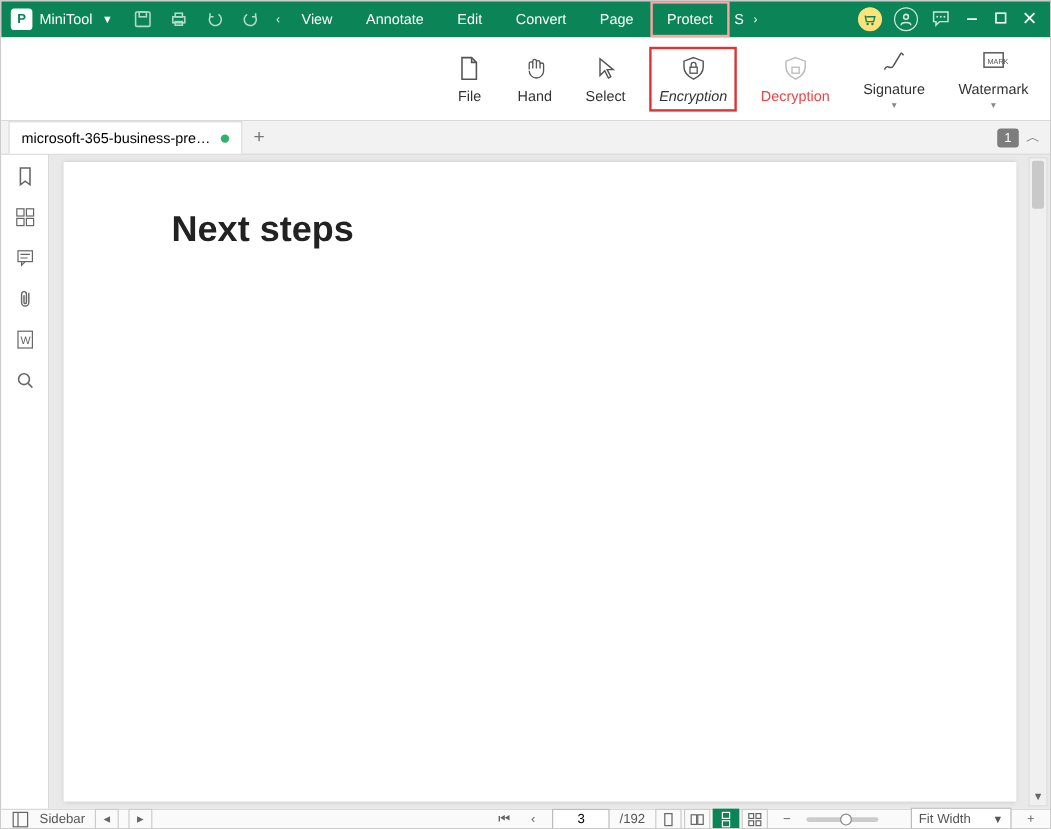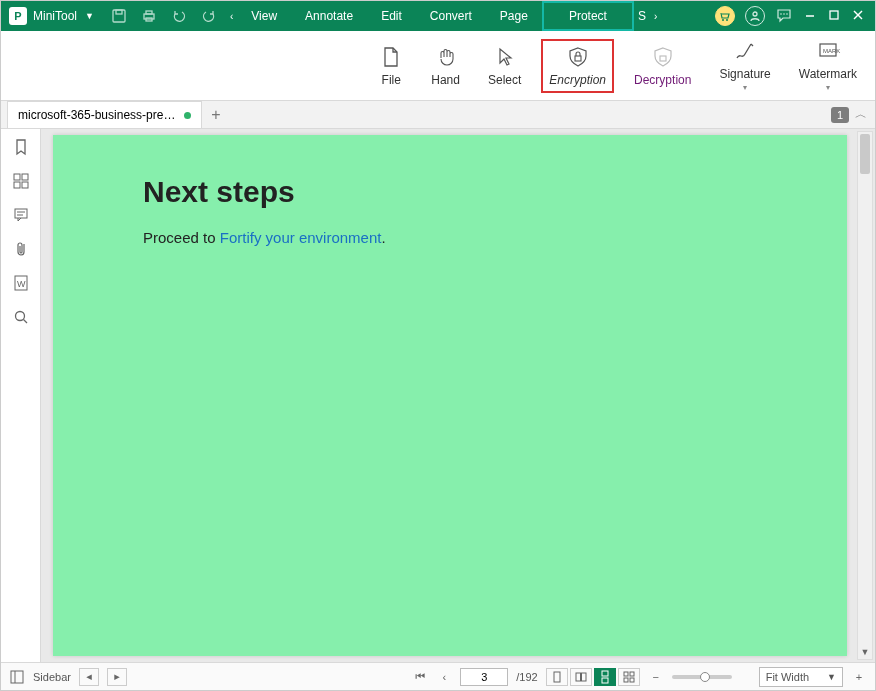--- a/index.html
+++ b/index.html
@@ -9,63 +9,63 @@
 .menubar { height: 30px; background: #0b8457; display: flex; align-items: center; color: #fff; font-size: 12px; position: relative; }
 .menubar .brand { display: flex; align-items: center; gap: 6px; padding: 0 8px; }
 .menubar .brand-logo { width: 18px; height: 18px; background: #fff; border-radius: 3px; display: flex; align-items: center; justify-content: center; color: #0b8457; font-weight: bold; font-size: 11px; }
 .menubar .dropdown-caret { margin-left: 2px; font-size: 9px; }
 .menubar .qa-icons { display: flex; gap: 8px; padding: 0 6px; align-items: center; }
 .menubar .qa-icons .ic { width: 22px; height: 22px; display: flex; align-items: center; justify-content: center; opacity: 0.85; }
 .menubar .ic svg { stroke: #cfeadf; fill: none; }
 .menubar .more-caret { font-size: 10px; padding: 0 4px; }
 .menubar .menus { display: flex; align-items: stretch; height: 100%; }
 .menubar .menu-item { padding: 0 14px; display: flex; align-items: center; height: 100%; cursor: pointer; white-space: nowrap; }
-.menubar .menu-item.protect { border: 2px solid #14b8a6; padding: 0 25px; }
+.menubar .menu-item.protect { border: 2px solid #fca5a5; padding: 0 12px; }
 .menubar .overflow-right { font-size: 10px; padding: 0 4px; }
 .menubar .right-icons { margin-left: auto; display: flex; align-items: center; gap: 10px; padding: 0 10px; }
 .menubar .right-icons .circ { width: 20px; height: 20px; border-radius: 50%; border: 1.5px solid #cfeadf; display: flex; align-items: center; justify-content: center; }
 .menubar .right-icons .circ.yellow { background: #ffe27a; border-color: #ffe27a; color: #0b8457; }
 .menubar .right-icons .win { width: 14px; height: 14px; }
 
 
 .ribbon { height: 70px; background: #fff; border-bottom: 1px solid #d9d9d9; display: flex; align-items: center; gap: 12px; padding: 0 10px; justify-content: flex-end; }
 .ribbon .rbtn { display: flex; flex-direction: column; align-items: center; gap: 4px; padding: 4px 8px; font-size: 12px; color: #333; cursor: pointer; position: relative; }
-.ribbon .rbtn.disabled { color: #701a75; }
+.ribbon .rbtn.disabled { color: #ef4444; }
 .ribbon .rbtn .ricon { width: 24px; height: 24px; display: flex; align-items: center; justify-content: center; }
 .ribbon .rbtn.highlight { border: 2px solid #d33; padding: 4px 6px; font-style: italic; }
 .ribbon .rbtn .dd { font-size: 8px; color: #888; margin-top: -2px; }
 .ribbon .rlabel-row { display: flex; align-items: center; gap: 2px; }
 
 
 .tabstrip { height: 28px; background: #f2f2f2; border-bottom: 1px solid #d9d9d9; display: flex; align-items: stretch; position: relative; }
 .tabstrip .tab { background: #fff; border: 1px solid #d9d9d9; border-bottom: none; padding: 0 10px; display: flex; align-items: center; gap: 6px; font-size: 12px; max-width: 220px; margin-left: 6px; }
 .tabstrip .tab .dot { width: 7px; height: 7px; background: #2fb26a; border-radius: 50%; }
 .tabstrip .tab .title { overflow: hidden; text-overflow: ellipsis; white-space: nowrap; max-width: 160px; }
 .tabstrip .addtab { width: 28px; display: flex; align-items: center; justify-content: center; color: #777; font-size: 16px; cursor: pointer; }
 .tabstrip .right { margin-left: auto; display: flex; align-items: center; gap: 6px; padding-right: 8px; }
 .tabstrip .badge { background: #7d7d7d; color: #fff; font-size: 11px; padding: 2px 6px; border-radius: 3px; }
 .tabstrip .collapse { color: #777; font-size: 12px; }
 
 
 .workarea { flex: 1; display: flex; background: #e9e9e9; min-height: 0; }
 .sidebar { width: 40px; background: #fff; border-right: 1px solid #d9d9d9; display: flex; flex-direction: column; align-items: center; padding-top: 8px; gap: 14px; }
 .sidebar .sic { width: 20px; height: 20px; color: #666; display: flex; align-items: center; justify-content: center; }
 .docwrap { flex: 1; position: relative; overflow: hidden; }
-.page { position: absolute; left: 12px; right: 28px; top: 6px; bottom: 6px; background: #86efac; box-shadow: 0 0 4px rgba(0,0,0,0.15); padding: 40px 90px; }
+.page { position: absolute; left: 12px; right: 28px; top: 6px; bottom: 6px; background: #ffffff; box-shadow: 0 0 4px rgba(0,0,0,0.15); padding: 40px 90px; }
 .page h1 { font-size: 30px; font-weight: 600; color: #222; margin-bottom: 20px; }
 .page p { font-size: 15px; color: #222; }
 .page a { color: #1a6fc4; text-decoration: none; }
 .scroll-y { position: absolute; right: 2px; top: 2px; bottom: 2px; width: 16px; background: #f0f0f0; border: 1px solid #ddd; }
 .scroll-y .thumb { position: absolute; left: 2px; right: 2px; top: 2px; height: 40px; background: #c9c9c9; border-radius: 2px; }
 .scroll-y .arrow { position: absolute; left: 0; right: 0; height: 14px; display: flex; align-items: center; justify-content: center; font-size: 9px; color: #666; }
 .scroll-y .arrow.up { top: 0; }
 .scroll-y .arrow.down { bottom: 0; }
 
 
-.statusbar { height: 28px; background: #fafafa; border-top: 1px solid #d9d9d9; display: flex; align-items: center; font-size: 11px; color: #555; padding: 0 8px; gap: 8px; }
+.statusbar { height: 16px; background: #fafafa; border-top: 1px solid #d9d9d9; display: flex; align-items: center; font-size: 11px; color: #555; padding: 0 8px; gap: 8px; }
 .statusbar .sbic { width: 16px; height: 16px; display: flex; align-items: center; justify-content: center; color: #666; }
 .statusbar .spacer { flex: 1; }
 .statusbar .pagebox { width: 48px; height: 18px; border: 1px solid #bbb; text-align: center; font-size: 11px; background: #fff; }
 .statusbar .viewbtns { display: flex; gap: 2px; }
 .statusbar .vbtn { width: 22px; height: 18px; border: 1px solid #ccc; display: flex; align-items: center; justify-content: center; font-size: 10px; }
 .statusbar .vbtn.active { background: #0b8457; color: #fff; border-color: #0b8457; }
 .statusbar .zoomslider { width: 60px; height: 4px; background: #ccc; border-radius: 2px; position: relative; }
 .statusbar .zoomslider .knob { position: absolute; left: 28px; top: -3px; width: 10px; height: 10px; background: #fff; border: 1px solid #888; border-radius: 50%; }
 .statusbar .fitsel { border: 1px solid #bbb; height: 20px; padding: 0 6px; display: flex; align-items: center; gap: 18px; font-size: 11px; background: #fff; margin-left: 19px; }
 
@@ -273,23 +273,20 @@
     <div class="sic">
         <svg width="16" height="16" viewBox="0 0 16 16">
           <circle cx="7" cy="7" r="4.5" stroke="#666" fill="none" stroke-width="1.3"></circle>
           <line x1="10.5" y1="10.5" x2="14" y2="14" stroke="#666" stroke-width="1.3"></line>
         </svg>
       </div>
   </div>
   <div class="docwrap">
     <div class="page">
       <h1>Next steps</h1>
-      <p>
-        <span>Proceed to </span><a href="#">Fortify your environment</a><span>.</span>
-      </p>
     </div>
     <div class="scroll-y">
       <div class="arrow up">▲</div>
       <div class="thumb"></div>
       <div class="arrow down">▼</div>
     </div>
   </div>
 </div>
 
 <div class="statusbar">

